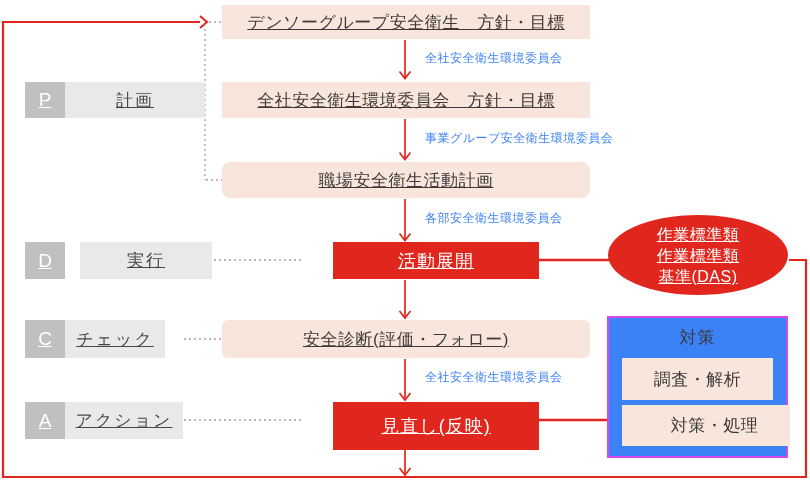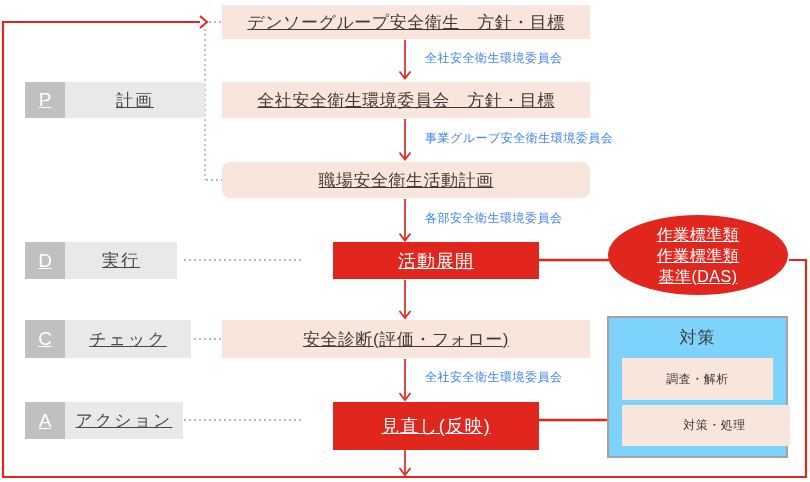--- a/index.html
+++ b/index.html
@@ -27,29 +27,29 @@
   .pdca-label{
     background:#eae9e9;color:#4a4745;display:flex;align-items:center;justify-content:center;
     font-size:17px;letter-spacing:2px;z-index:2;
   }
   .ellipse{
     background:#e1261d;border-radius:50%;color:#fff;display:flex;flex-direction:column;
     align-items:center;justify-content:center;font-size:16px;line-height:21px;
     letter-spacing:.5px;z-index:3;text-align:center;
   }
   .taisaku{
-    background:#7dd3fc;border:2px solid #a3a3a3;z-index:2;
+    background:#3b82f6;border:2px solid #d946ef;z-index:2;
   }
   .taisaku-title{
     position:absolute;left:0;top:8px;width:100%;text-align:center;font-size:17px;
     letter-spacing:1px;color:#3e3a39;
   }
   .taisaku-item{
     position:absolute;background:#f8e6dc;display:flex;align-items:center;justify-content:center;
-    font-size:12px;letter-spacing:.5px;color:#3e3a39;
+    font-size:17px;letter-spacing:.5px;color:#3e3a39;
   }
 </style>
 </head>
 <body>
 
 <div class="canvas">
 
   <svg class="wires" width="810" height="482" viewBox="0 0 810 482">
 
     <polyline points="200,22 3,22 3,477 806,477 806,260 789,260" fill="none" stroke="#e1261d" stroke-width="2.2"></polyline>
@@ -89,43 +89,43 @@
       <line x1="184" y1="260" x2="301" y2="260"></line>
       <line x1="184" y1="339" x2="221" y2="339"></line>
       <line x1="184" y1="420" x2="301" y2="420"></line>
     </g>
   </svg>
 
   <div class="abs pdca-square" style="left:25px;top:82px;width:40px;height:36px;">P</div>
   <div class="abs pdca-label" style="left:65px;top:82px;width:140px;height:36px;">計画</div>
 
   <div class="abs pdca-square" style="left:25px;top:242px;width:40px;height:37px;">D</div>
-  <div class="abs pdca-label" style="left:65px;top:242px;width:112px;height:37px;">実行</div>
+  <div class="abs pdca-label" style="left:80px;top:242px;width:132px;height:37px;">実行</div>
 
   <div class="abs pdca-square" style="left:25px;top:320px;width:40px;height:38px;">C</div>
-  <div class="abs pdca-label" style="left:65px;top:320px;width:126px;height:38px;">チェック</div>
+  <div class="abs pdca-label" style="left:65px;top:320px;width:100px;height:38px;">チェック</div>
 
   <div class="abs pdca-square" style="left:25px;top:402px;width:40px;height:37px;">A</div>
   <div class="abs pdca-label" style="left:65px;top:402px;width:118px;height:37px;">アクション</div>
 
   <div class="abs pink-box" style="left:222px;top:5px;width:368px;height:34px;">デンソーグループ安全衛生　方針・目標</div>
 
   <div class="committee" style="left:425px;top:50px;">全社安全衛生環境委員会</div>
 
   <div class="abs pink-box" style="left:222px;top:82px;width:368px;height:36px;">全社安全衛生環境委員会　方針・目標</div>
 
   <div class="committee" style="left:425px;top:130px;">事業グループ安全衛生環境委員会</div>
 
   <div class="abs pink-box" style="left:222px;top:162px;width:368px;height:36px;border-radius:8px;">職場安全衛生活動計画</div>
 
   <div class="committee" style="left:425px;top:210px;">各部安全衛生環境委員会</div>
 
   <div class="abs red-box" style="left:302px;top:242px;width:206px;height:37px;">活動展開</div>
 
-  <div class="abs pink-box" style="left:222px;top:320px;width:368px;height:38px;">安全診断(評価・フォロー)</div>
+  <div class="abs pink-box" style="left:222px;top:320px;width:368px;height:38px;border-radius:6px;">安全診断(評価・フォロー)</div>
 
   <div class="committee" style="left:425px;top:369px;">全社安全衛生環境委員会</div>
 
   <div class="abs red-box" style="left:302px;top:402px;width:206px;height:48px;">見直し(反映)</div>
 
   <div class="abs ellipse" style="left:608px;top:215px;width:180px;height:80px;">
     <span>作業標準類</span>
     <span>作業標準類</span>
     <span>基準(DAS)</span>
   </div>

